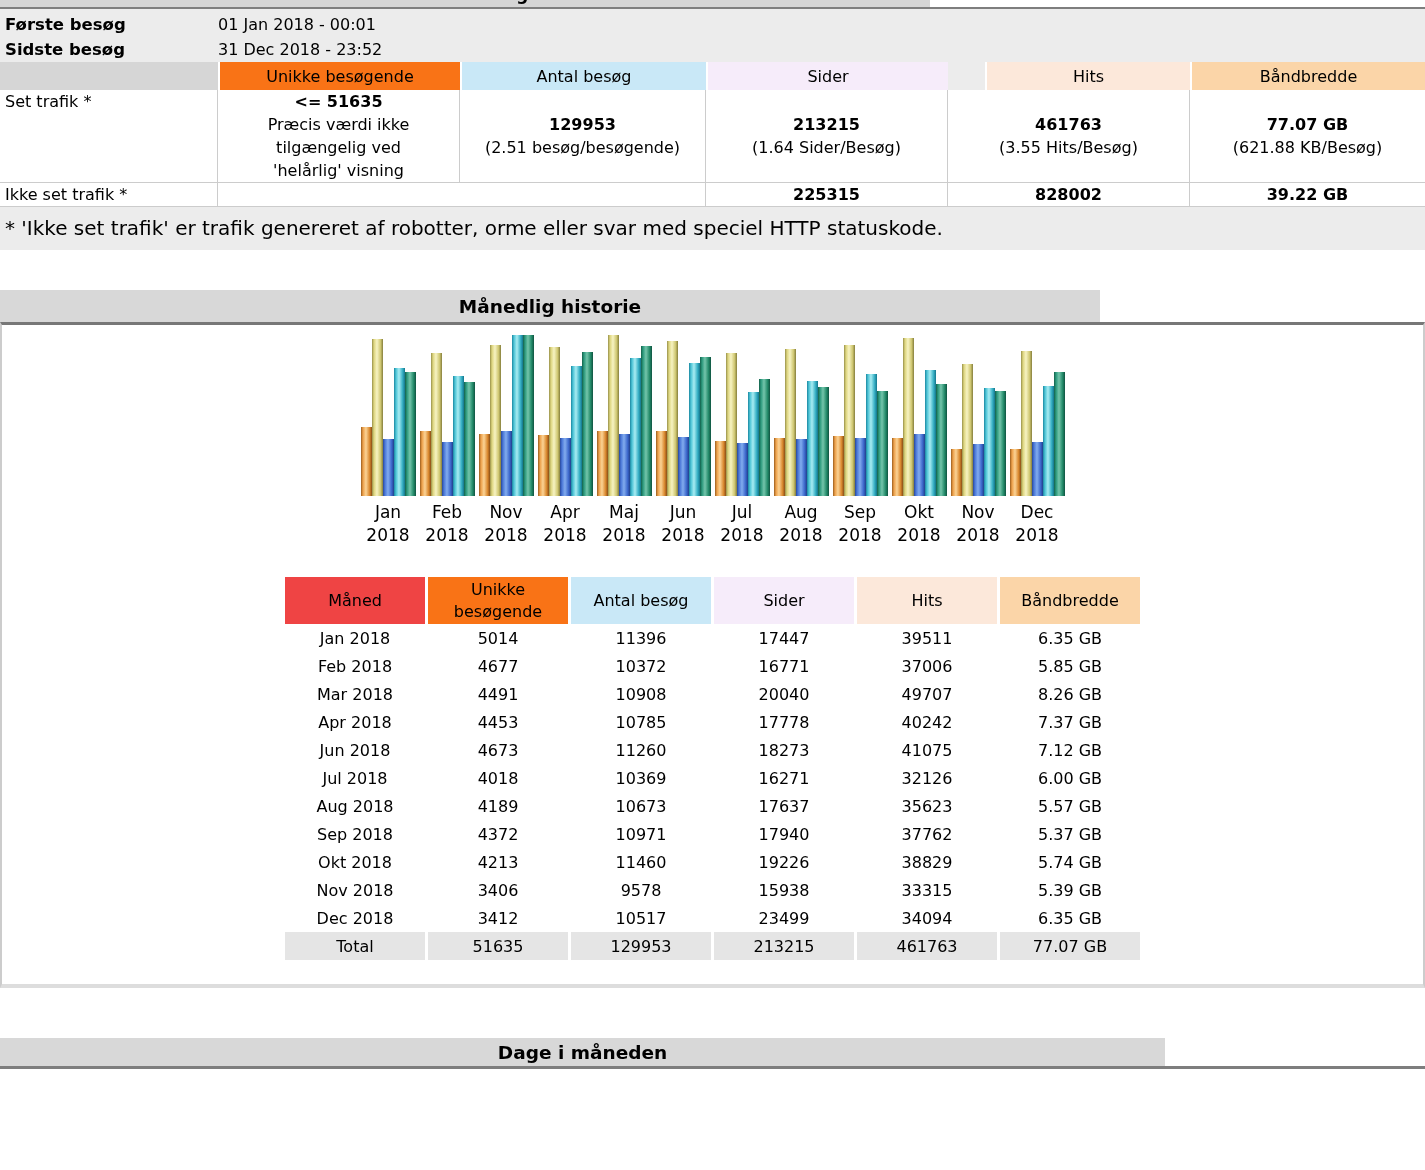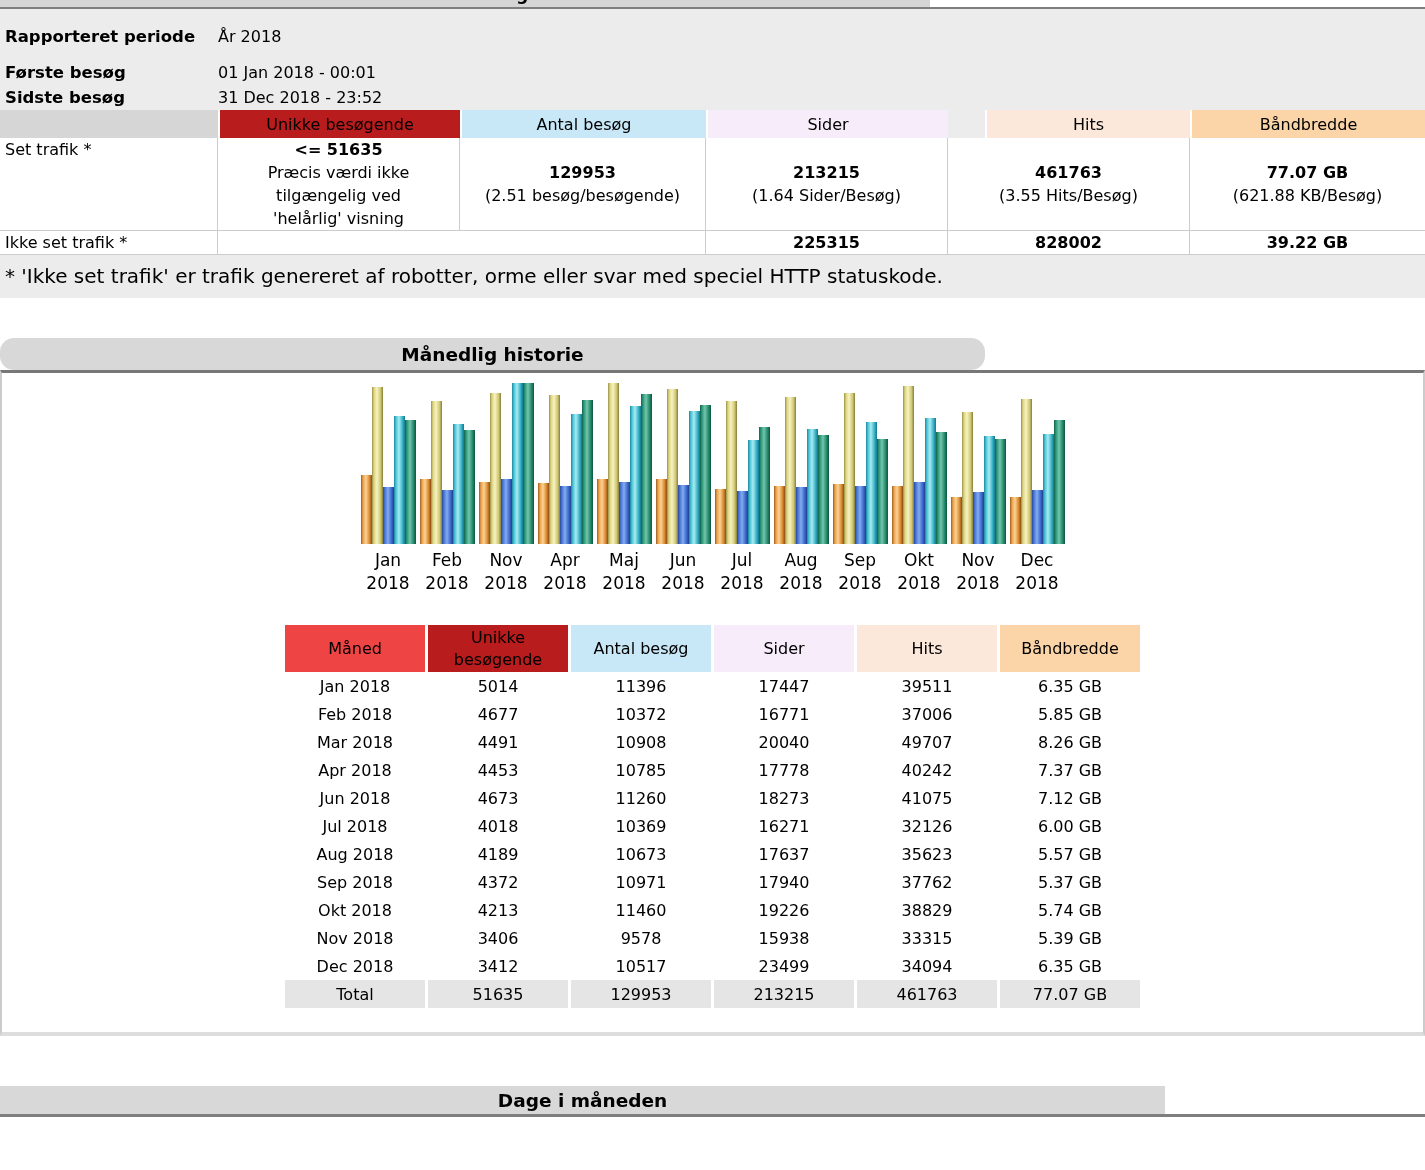--- a/index.html
+++ b/index.html
@@ -12,37 +12,37 @@
   .top-titlebar span { display:block; margin-top:-16px; text-align:center; font-weight:bold; font-size:17px; }
   .dark-rule { height:2px; background:#7e7e7e; width:1425px; }
   
   .summary-block { background:#ececec; padding-top:3px; }
   .info-row { display:flex; align-items:center; }
   .info-label { width:213px; padding-left:5px; font-weight:bold; font-size:16.5px; line-height:23px; }
   .info-value { font-size:16px; }
   .sum-grid { display:grid; grid-template-columns:218px 242px 246px 242px 242px 1fr; }
   .sum-head { height:28px; display:flex; align-items:center; justify-content:center; font-size:16px; border-left:2px solid #fff; }
   .sum-head.first { border-left:none; background:#d6d6d6; }
-  .hdr-green { background:#b91c1c; }
+  .hdr-green { background:#f97316; }
   .hdr-blue { background:#c9e8f7; }
   .hdr-lav { background:#f6ecfa; }
   .hdr-peach { background:#fce8da;margin-left:37px; }
   .hdr-orange { background:#fbd5a8; }
   .sum-cell { background:#fff; border-right:1px solid #ccc; border-bottom:1px solid #ccc;
               display:flex; flex-direction:column; align-items:center; justify-content:center;
               text-align:center; line-height:23px; }
   .sum-cell.last { border-right:none; }
   .sum-cell.rowlabel { align-items:flex-start; padding-left:5px; text-align:left; }
   .b { font-weight:bold; }
   .footnote { padding:9px 0 10px 5px; font-size:20px; }
   
   .section-gap40 { height:40px; }
   .section-titlebar { height:32px; background:#d8d8d8; display:flex; align-items:center; justify-content:center;
                       font-weight:bold; font-size:18.5px; }
-  .monthly-titlebar { width:985px;border-radius:14px; }
+  .monthly-titlebar { width:1100px; }
   .days-titlebar { width:1165px; height:28px; }
   
   .chart-box { width:1421px; border-top:3px solid #777; border-left:2px solid #ccc; border-right:2px solid #ccc;
                border-bottom:4px solid #ddd; background:#fff; }
   .chart-row { display:flex; align-items:flex-end; justify-content:center; height:163px; margin-top:8px; }
   .bar-group { display:flex; align-items:flex-end; margin:0 2px; }
   .bar { width:11px; }
   .bar-u { background:linear-gradient(to right,#9a5d1e,#eda04a 18%,#fbd395 45%,#d9882f 78%,#8a4d15); }
   .bar-v { background:linear-gradient(to right,#97904a,#ddd57e 18%,#f7f3c2 45%,#cfc772 78%,#857e3c); }
   .bar-p { background:linear-gradient(to right,#27479b,#4a77d8 18%,#82acee 45%,#3d68cc 78%,#203f8c); }
@@ -63,24 +63,20 @@
 </head>
 <body>
 
 <div class="top-titlebar">
   <span>Sammendrag</span>
 </div>
 <div class="dark-rule"></div>
 
 <div class="summary-block">
 
-  <div class="info-row" style="min-height:48px">
-    <div class="info-label" style="width:213px">Rapporteret periode</div>
-    <div class="info-value">År 2018</div>
-  </div>
   <div class="info-row" style="min-height:25px">
     <div class="info-label">Første besøg</div>
     <div class="info-value">01 Jan 2018 - 00:01</div>
   </div>
   <div class="info-row" style="min-height:25px">
     <div class="info-label">Sidste besøg</div>
     <div class="info-value">31 Dec 2018 - 23:52</div>
   </div>
 
   <div class="sum-grid">

